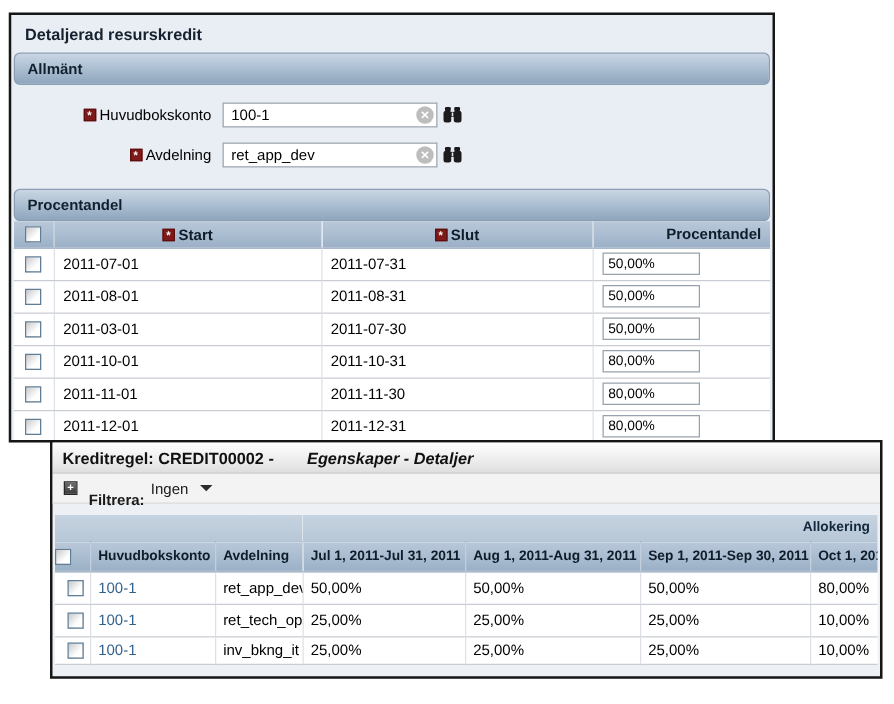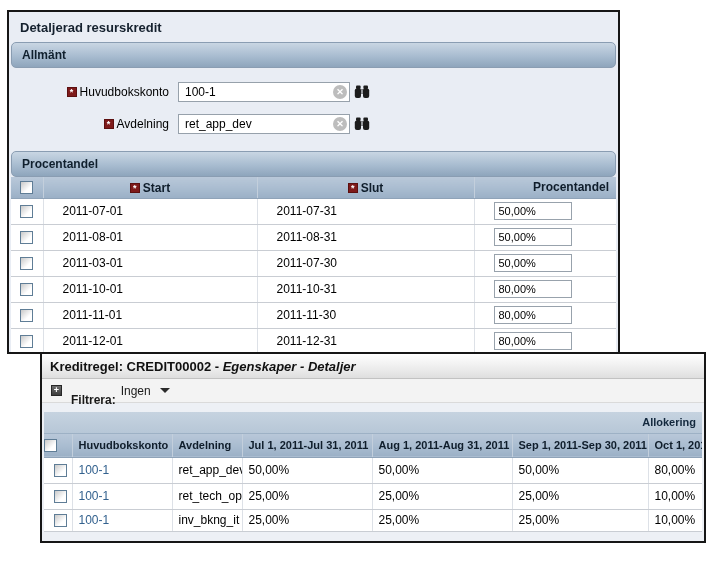--- a/index.html
+++ b/index.html
@@ -39,41 +39,41 @@
   
   table.grid { border-collapse: collapse; table-layout: fixed; margin: 0 2px;
                width: calc(100% - 4px); background: #fff; }
   table.grid th { background: linear-gradient(#b9c8d9 0%, #a9bcd0 55%, #9bb0c6 100%);
                   font-size: 12px; font-weight: bold; color: #0f1d2b; height: 21px;
                   border-left: 1px solid #c3cfdc; border-bottom: 1px solid #8fa3b8;
                   white-space: nowrap; overflow: hidden; }
   table.grid th:first-child { border-left: none; }
   table.grid td { background: #fff; border-bottom: 1px solid #c9cdd3;
                   border-left: 1px solid #dde1e7; font-size: 12px; color: #000;
-                  white-space: nowrap; overflow: hidden; padding-left: 19px; }
+                  white-space: nowrap; overflow: hidden; padding-left: 7px; }
   table.grid td:first-child { border-left: none; padding-left: 0; }
   #top-window table.grid td { height: 26px; }
 
   .checkbox { display: inline-block; width: 13px; height: 13px; border: 1px solid #5f7d96;
               background: linear-gradient(135deg, #c9c9c9 0%, #ffffff 65%); cursor: pointer;
               vertical-align: middle; }
   .cell-center { text-align: center; }
   .th-label { display: inline-flex; align-items: center; gap: 3px; }
   .th-right { text-align: right; padding-right: 7px; }
   .pct-input { width: 78px; height: 18px; border: 1px solid #98a2ac; background: #fff;
                font-family: "Liberation Sans", sans-serif; font-size: 11px; padding: 0 4px;
                color: #000; }
 
   
   #bottom-window { left: 40px; top: 352px; width: 666px; height: 191px;
                    background: #edf0f5; z-index: 2; overflow: hidden; }
   .win-title2 { height: 25px; background: linear-gradient(#ffffff 0%, #e9e9e9 70%, #dedede 100%);
                 border-bottom: 1px solid #c2c2c2; padding: 5px 8px 0 8px; font-size: 13px;
                 font-weight: bold; color: #111; white-space: nowrap; }
-  .title-italic { font-style: italic; }
+  .title-italic { font-style: italic; margin-left: 23px; }
   .filter-bar { height: 24px; background: #f3f3f3; border-bottom: 1px solid #dadada;
                 display: flex; align-items: center; padding: 0 9px; gap: 9px; }
   .expand-icon { width: 11px; height: 11px; background: linear-gradient(#6d6d6d, #3c3c3c);
                  border: 1px solid #262626; color: #fff; font-size: 9px; line-height: 9px;
                  text-align: center; font-weight: bold; cursor: pointer; flex: 0 0 auto; }
   .filter-label { font-size: 12px; font-weight: bold; color: #1a1a1a; margin-top: 19px; }
   .filter-value { font-size: 12px; color: #1a1a1a; margin-left: -4px; }
   .caret-down { width: 0; height: 0; border-left: 5px solid transparent;
                 border-right: 5px solid transparent; border-top: 5px solid #2b2b2b;
                 cursor: pointer; }

